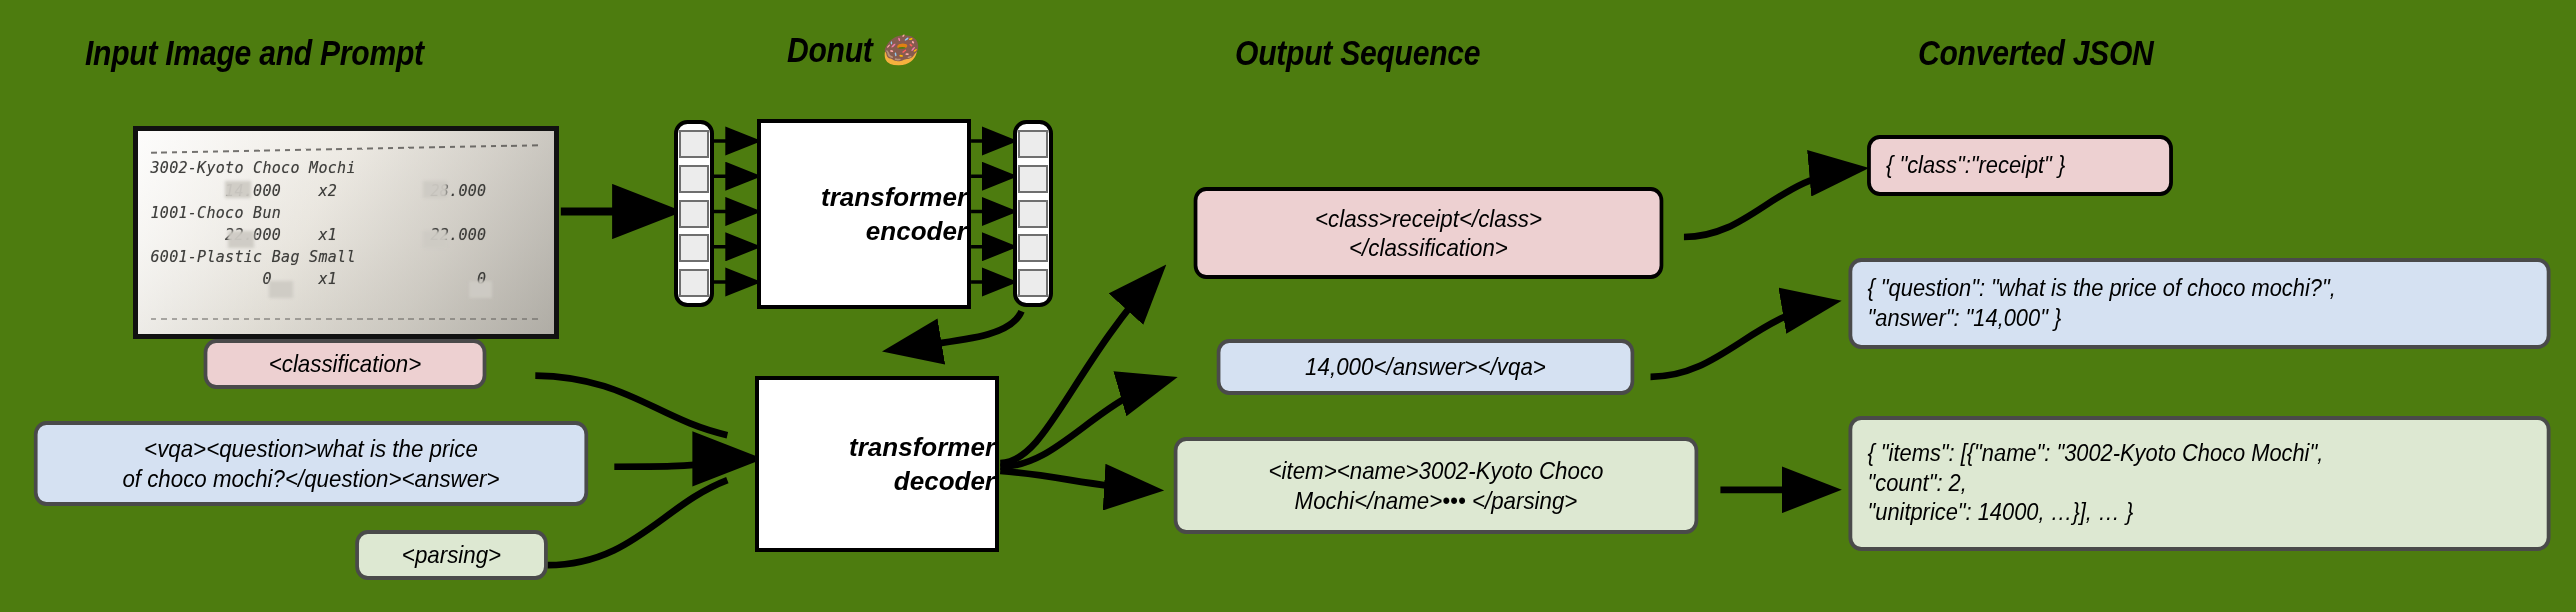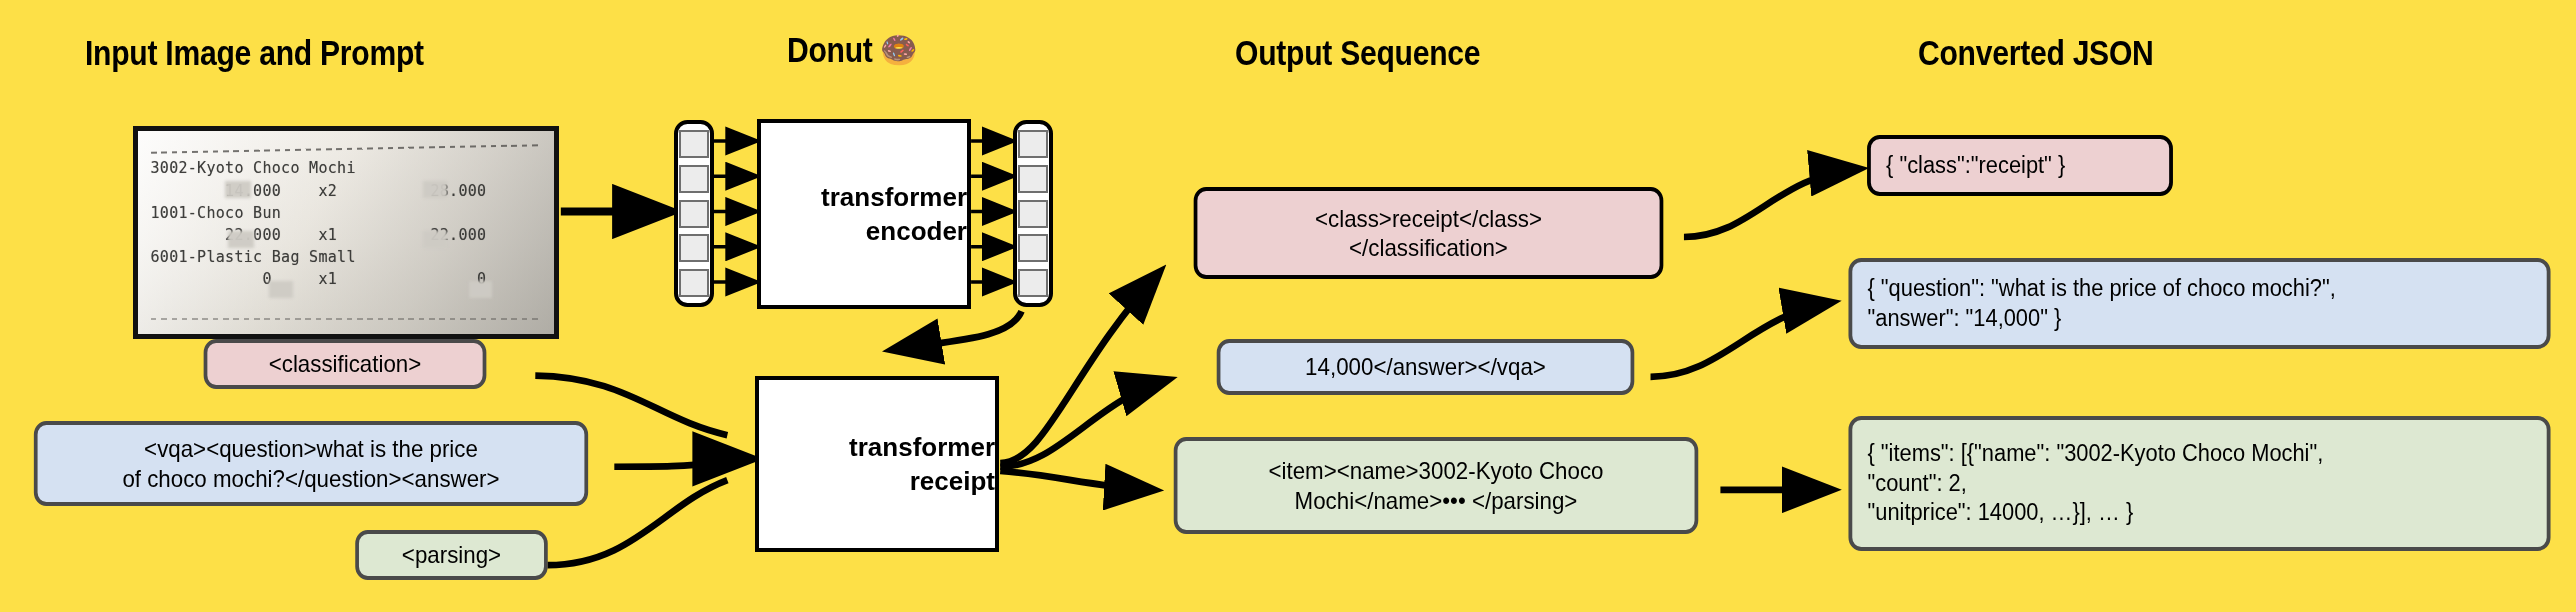--- a/index.html
+++ b/index.html
@@ -8,22 +8,23 @@
     background: #ffffff;
   }
   body {
     font-family: "Liberation Sans", sans-serif;
     -webkit-font-smoothing: antialiased;
   }
   #stage {
     position: relative;
     width: 2576px;
     height: 612px;
-    background: #fde047;
+    background: #4d7c0f;
     overflow: hidden;
+    font-style: italic;
   }
 
   
   .col-title {
     position: absolute;
     font-weight: bold;
     font-size: 35px;
     line-height: 1.05;
     color: #000000;
     white-space: nowrap;
@@ -242,21 +243,21 @@
 
   <div class="token-col" style="left:1013px; top:120px; width:40px; height:187px;">
       <div class="token-sq"></div>
       <div class="token-sq"></div>
       <div class="token-sq"></div>
       <div class="token-sq"></div>
       <div class="token-sq"></div>
     </div>
 
   <div class="xf-box" style="left:755px; top:376px; width:244px; height:176px;">transformer
-receipt</div>
+decoder</div>
 
   <div class="nodebox gray-border pink" style="left:193px; top:339px; width:304px; height:50px;">&lt;classification&gt;</div>
 
   <div class="nodebox gray-border blue" style="left:13.4px; top:421px; width:596px; height:85px;">&lt;vqa&gt;&lt;question&gt;what is the price
 of choco mochi?&lt;/question&gt;&lt;answer&gt;</div>
 
   <div class="nodebox gray-border green" style="left:348px; top:530px; width:207px; height:50px;">&lt;parsing&gt;</div>
 
   <div class="nodebox black-border pink" style="left:1176px; top:187px; width:505px; height:92px;">&lt;class&gt;receipt&lt;/class&gt;
 &lt;/classification&gt;</div>

